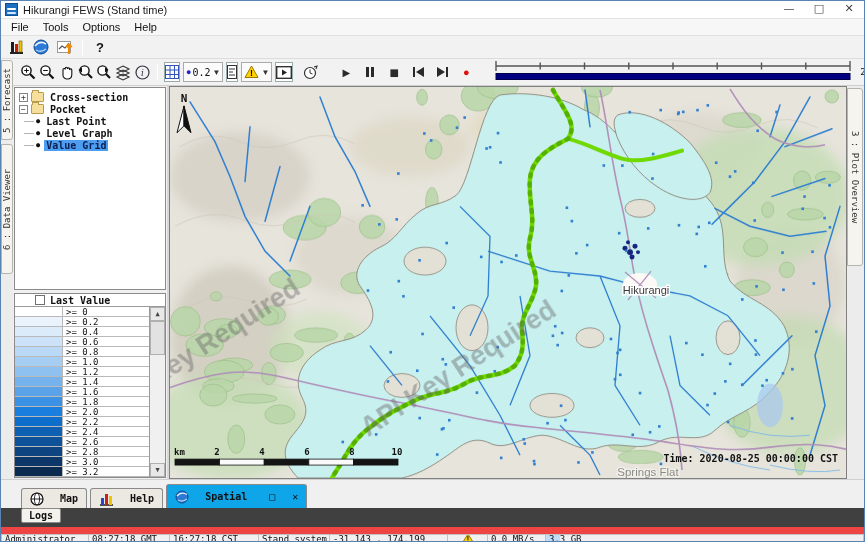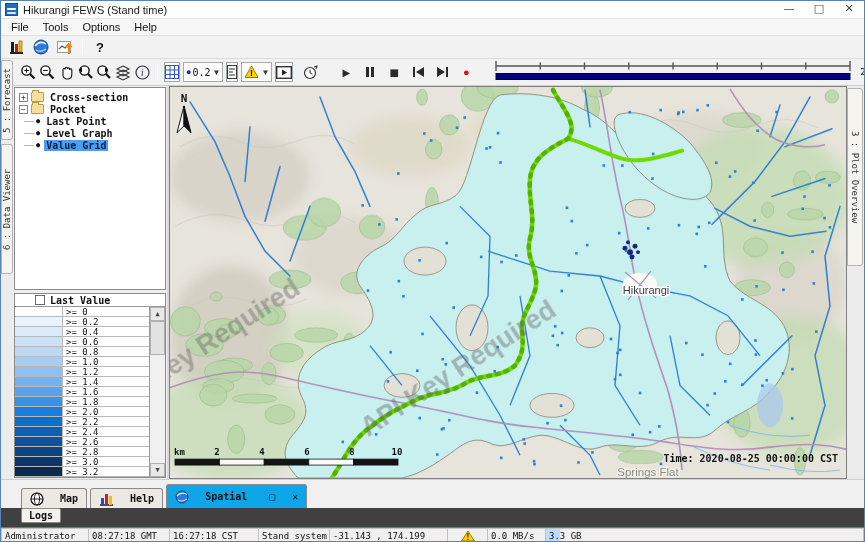--- a/index.html
+++ b/index.html
@@ -75,21 +75,21 @@
   
   .tabsrow{height:29px;background:#f0f0f0;display:flex;align-items:flex-end;padding-left:20px;border-top:1px solid #d0d0d0;}
   .btab{display:flex;align-items:center;gap:16px;height:20px;padding:0 8px;border:1px solid #8a8a8a;border-bottom:none;
         border-radius:3px 3px 0 0;background:#ece9e2;margin-right:3px;font-family:"DejaVu Sans Mono",monospace;font-size:10px;font-weight:600;}
   .btab.active{background:#0ea5e9;height:24px;}
   .tabctl{font-size:10px;margin-left:6px;font-weight:700;}
   .logsrow{height:19px;display:flex;align-items:flex-start;padding-left:20px;background:#404040;}
   .logsbtn{border:1px solid #8a8a8a;background:#f4f2ec;border-radius:2px;padding:1px 7px;
            font-family:"DejaVu Sans Mono",monospace;font-size:10px;font-weight:600;}
   
-  .statusbar{height:16px;display:flex;background:#f0f0f0;border-top:1px solid #ef4444;
+  .statusbar{height:16px;display:flex;background:#f0f0f0;border-top:7px solid #ef4444;
              font-family:"DejaVu Sans Mono",monospace;font-size:9px;}
   .scell{border:1px solid #c2c2c2;border-right:none;display:flex;align-items:center;padding:0 3px;white-space:nowrap;overflow:hidden;}
   .scell:last-child{border-right:1px solid #c2c2c2;}
   .memcell{background:linear-gradient(to right,#bfdcf8 0 14px,#f0f0f0 14px);}
   .warncell{justify-content:center;}
 </style>
 </head>
 <body>
 
 <div class="win">

